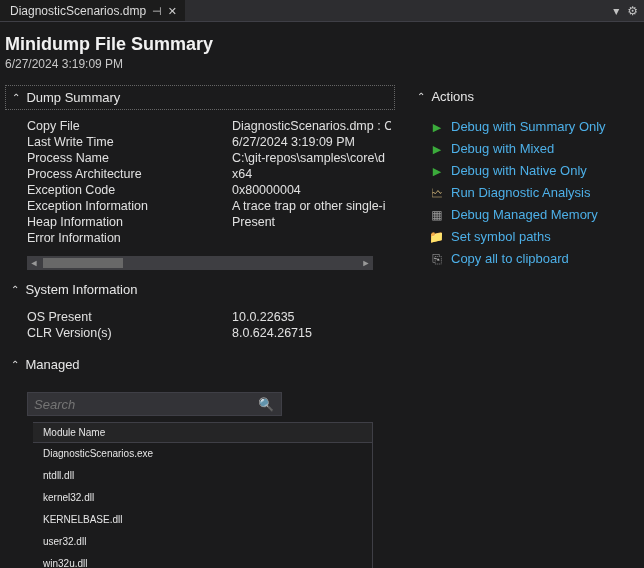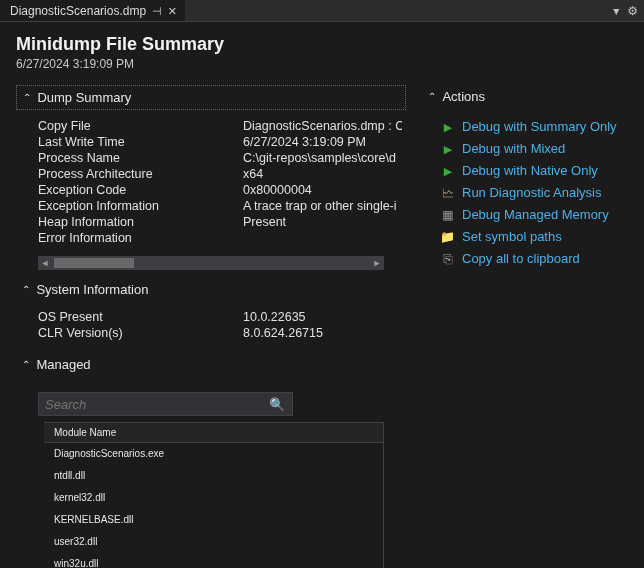--- a/index.html
+++ b/index.html
@@ -34,21 +34,21 @@
     margin-left: auto;
     display: flex;
     align-items: center;
     gap: 8px;
     padding-right: 6px;
     color: #c2c2c2;
     font-size: 12px;
   }
   .content {
     background: #1b1b1c;
-    padding: 12px 16px 0 16px;
+    padding: 12px 16px 0 5px;
     height: calc(100% - 22px);
   }
   .title {
     font-size: 18px;
     font-weight: 600;
     color: #f1f1f1;
     margin-bottom: 2px;
   }
   .subtitle {
     font-size: 12px;

